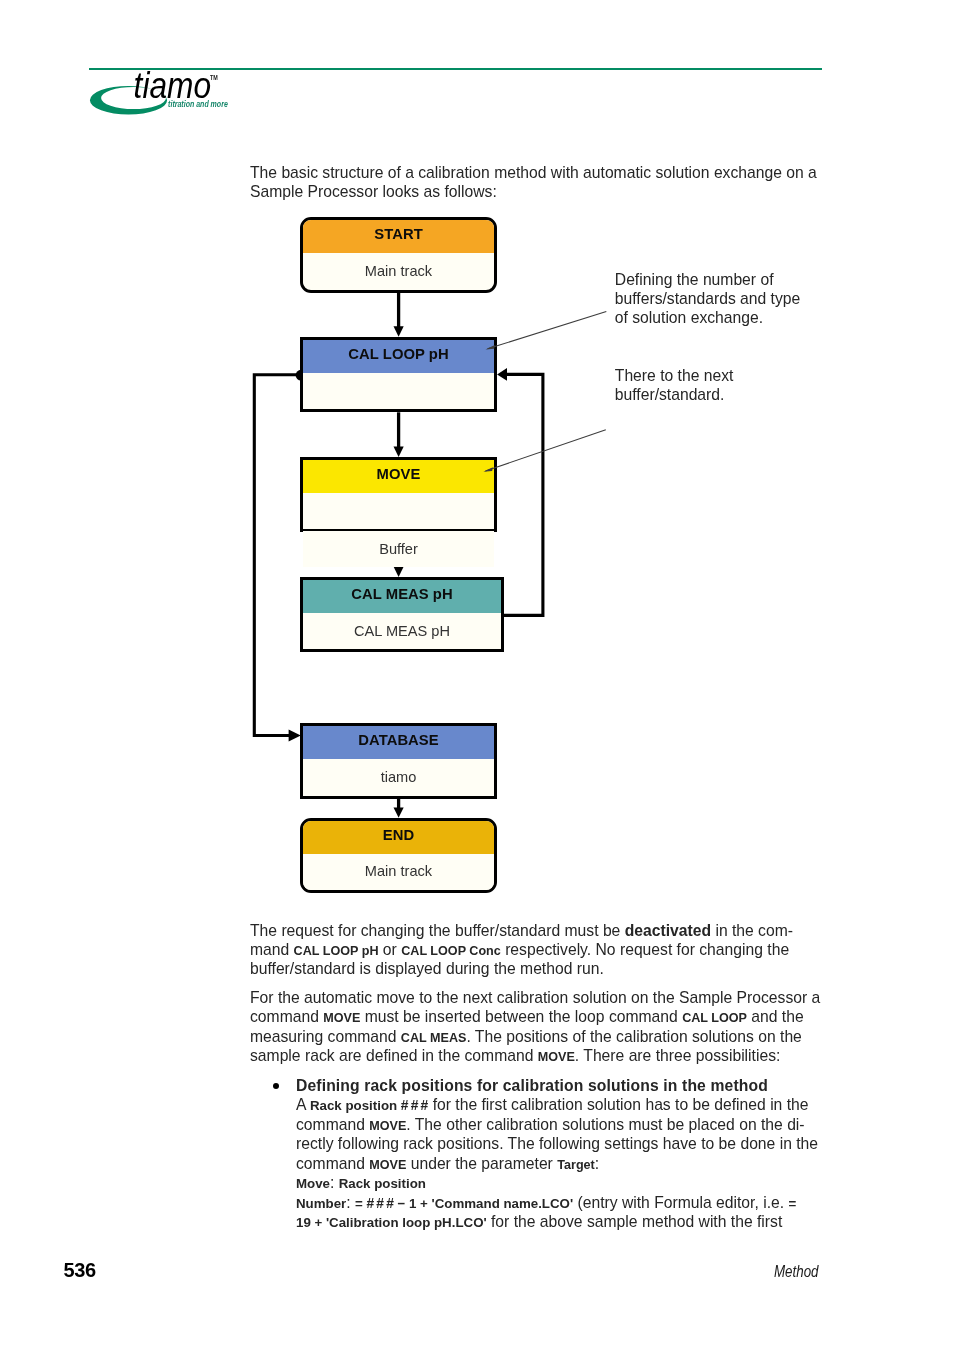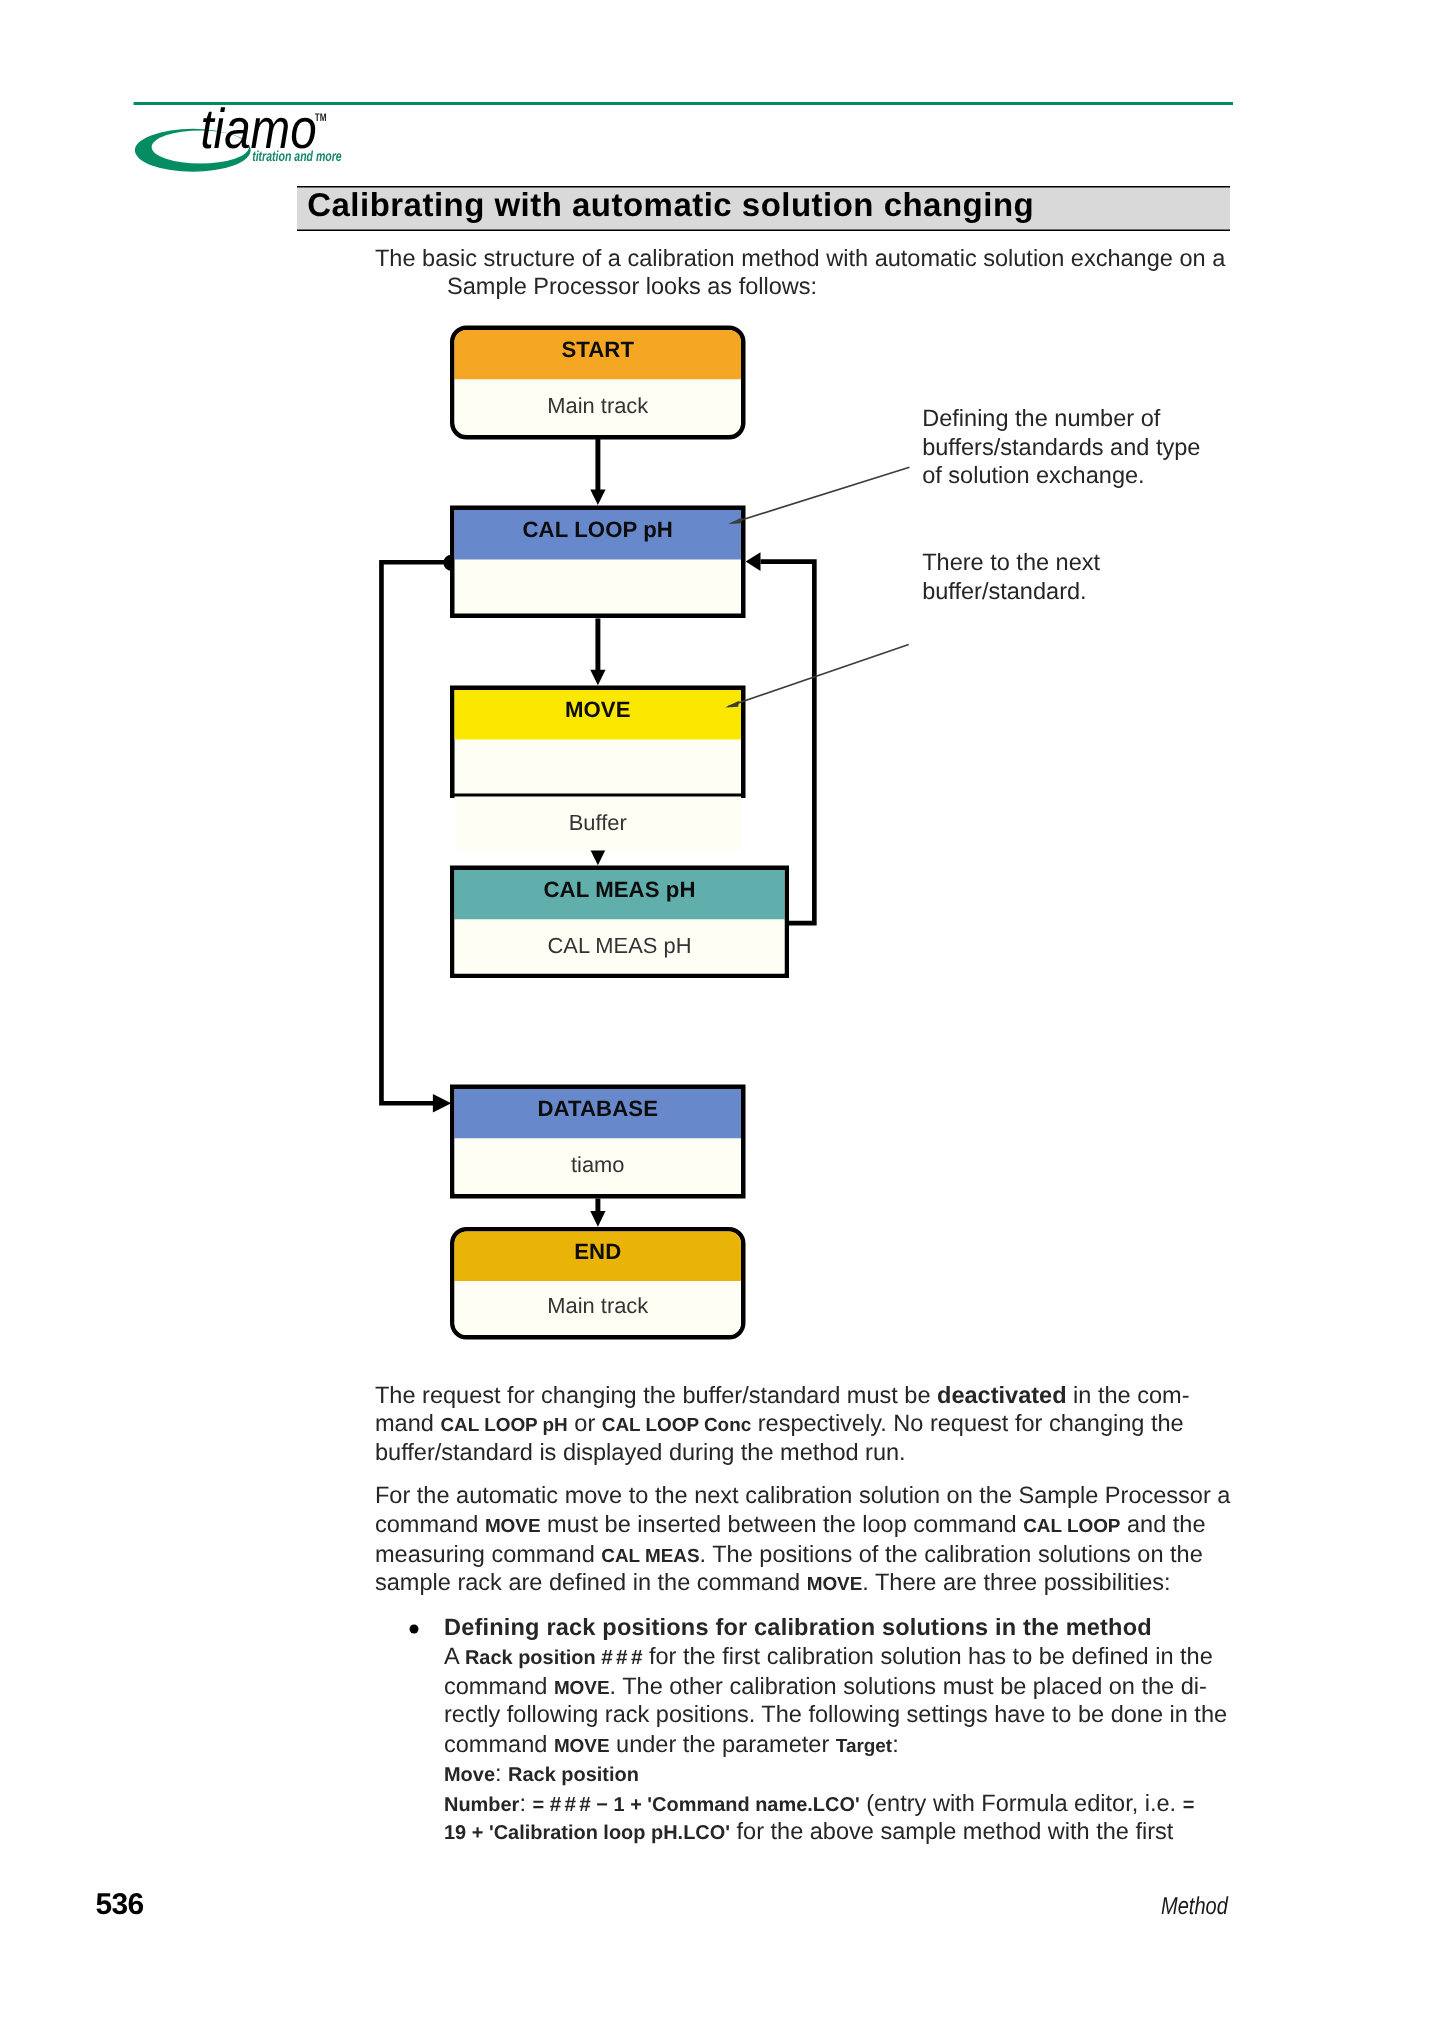--- a/index.html
+++ b/index.html
@@ -61,27 +61,24 @@
   <div class="logo">
     <svg width="160" height="66" viewBox="86 62 160 66" xmlns="http://www.w3.org/2000/svg" aria-hidden="true">
       <path fill-rule="evenodd" fill="#048C63" d="M 89.90,100.20 A 38.60,14.30 0 0 1 167.10,100.20 A 38.60,14.30 0 0 1 89.90,100.20 Z
                M 101.10,98.04 A 32.45,11.04 0 0 0 166.00,98.04 A 32.45,11.04 0 0 0 101.10,98.04 Z"></path>
       <text x="133.6" y="98.4" font-family="Liberation Sans, sans-serif" font-size="37.5" font-style="italic" font-weight="400" fill="#000" textLength="77.5" lengthAdjust="spacingAndGlyphs">tiamo</text>
       <text x="209.9" y="80.4" font-family="Liberation Sans, sans-serif" font-size="7.4" font-weight="bold" fill="#1a1a1a" textLength="7.8" lengthAdjust="spacingAndGlyphs">TM</text>
       <text x="168.1" y="107.1" font-family="Liberation Sans, sans-serif" font-size="9.6" font-style="italic" font-weight="bold" fill="#17876B" textLength="59.7" lengthAdjust="spacingAndGlyphs">titration and more</text>
     </svg>
   </div>
 
-  <div class="titlebar" style="background: rgb(217, 217, 217);">
-    <div class="t">Calibrating with automatic solution changing</div>
-  </div>
 
   <div class="sec" style="left: 250px; top: 164.8px;">
       <div class="ln" style="top: 0px;"><span>The basic structure of a calibration method with automatic solution exchange on a</span></div>
-      <div class="ln" style="top: 19.42px; margin-left: 48px;"><span>Sample Processor looks as follows:</span></div>
+      <div class="ln" style="top: 19.42px;"><span>Sample Processor looks as follows:</span></div>
     </div>
 
   <div class="sec" style="left: 614.8px; top: 271.8px;">
       <div class="ln" style="top: 0px;"><span>Defining the number of</span></div>
       <div class="ln" style="top: 18.95px;"><span>buffers/standards and type</span></div>
       <div class="ln" style="top: 37.9px;"><span>of solution exchange.</span></div>
     </div>
   <div class="sec" style="left: 614.8px; top: 368.2px;">
       <div class="ln" style="top: 0px;"><span>There to the next</span></div>
       <div class="ln" style="top: 18.95px;"><span>buffer/standard.</span></div>
@@ -122,21 +119,21 @@
     <div class="hd" style="background: rgb(245, 166, 35); text-align: right;">START</div>
     <div class="bd" style="background: rgb(255, 254, 245);">Main track</div>
   </div>
   <div class="node" style="left: 300px; top: 336.7px; width: 197px; height: 75.6px; background: rgb(255, 254, 245);">
     <div class="hd" style="background: rgb(104, 136, 204);">CAL LOOP pH</div>
   </div>
   <div class="node" style="left: 300px; top: 456.9px; width: 197px; height: 75.6px; background: rgb(255, 254, 245);">
     <div class="hd" style="background: rgb(251, 231, 0);">MOVE</div>
     <div class="bd" style="background: rgb(255, 254, 245); margin-top: 38px;">Buffer</div>
   </div>
-  <div class="node" style="left: 300px; top: 576.9px; width: 226px; height: 75.6px; background: rgb(255, 254, 245);">
+  <div class="node" style="left: 300px; top: 576.9px; width: 204px; height: 75.6px; background: rgb(255, 254, 245);">
     <div class="hd" style="background: rgb(96, 175, 173);">CAL MEAS pH</div>
     <div class="bd" style="background: rgb(255, 254, 245);">CAL MEAS pH</div>
   </div>
   <div class="node" style="left: 300px; top: 723px; width: 197px; height: 75.6px; background: rgb(255, 254, 245);">
     <div class="hd" style="background: rgb(104, 136, 204);">DATABASE</div>
     <div class="bd" style="background: rgb(255, 254, 245);">tiamo</div>
   </div>
   <div class="node round" style="left: 300px; top: 817.8px; width: 197px; height: 75.6px; background: rgb(255, 254, 245);">
     <div class="hd" style="background: #eab308;">END</div>
     <div class="bd" style="background: rgb(255, 254, 245);">Main track</div>

